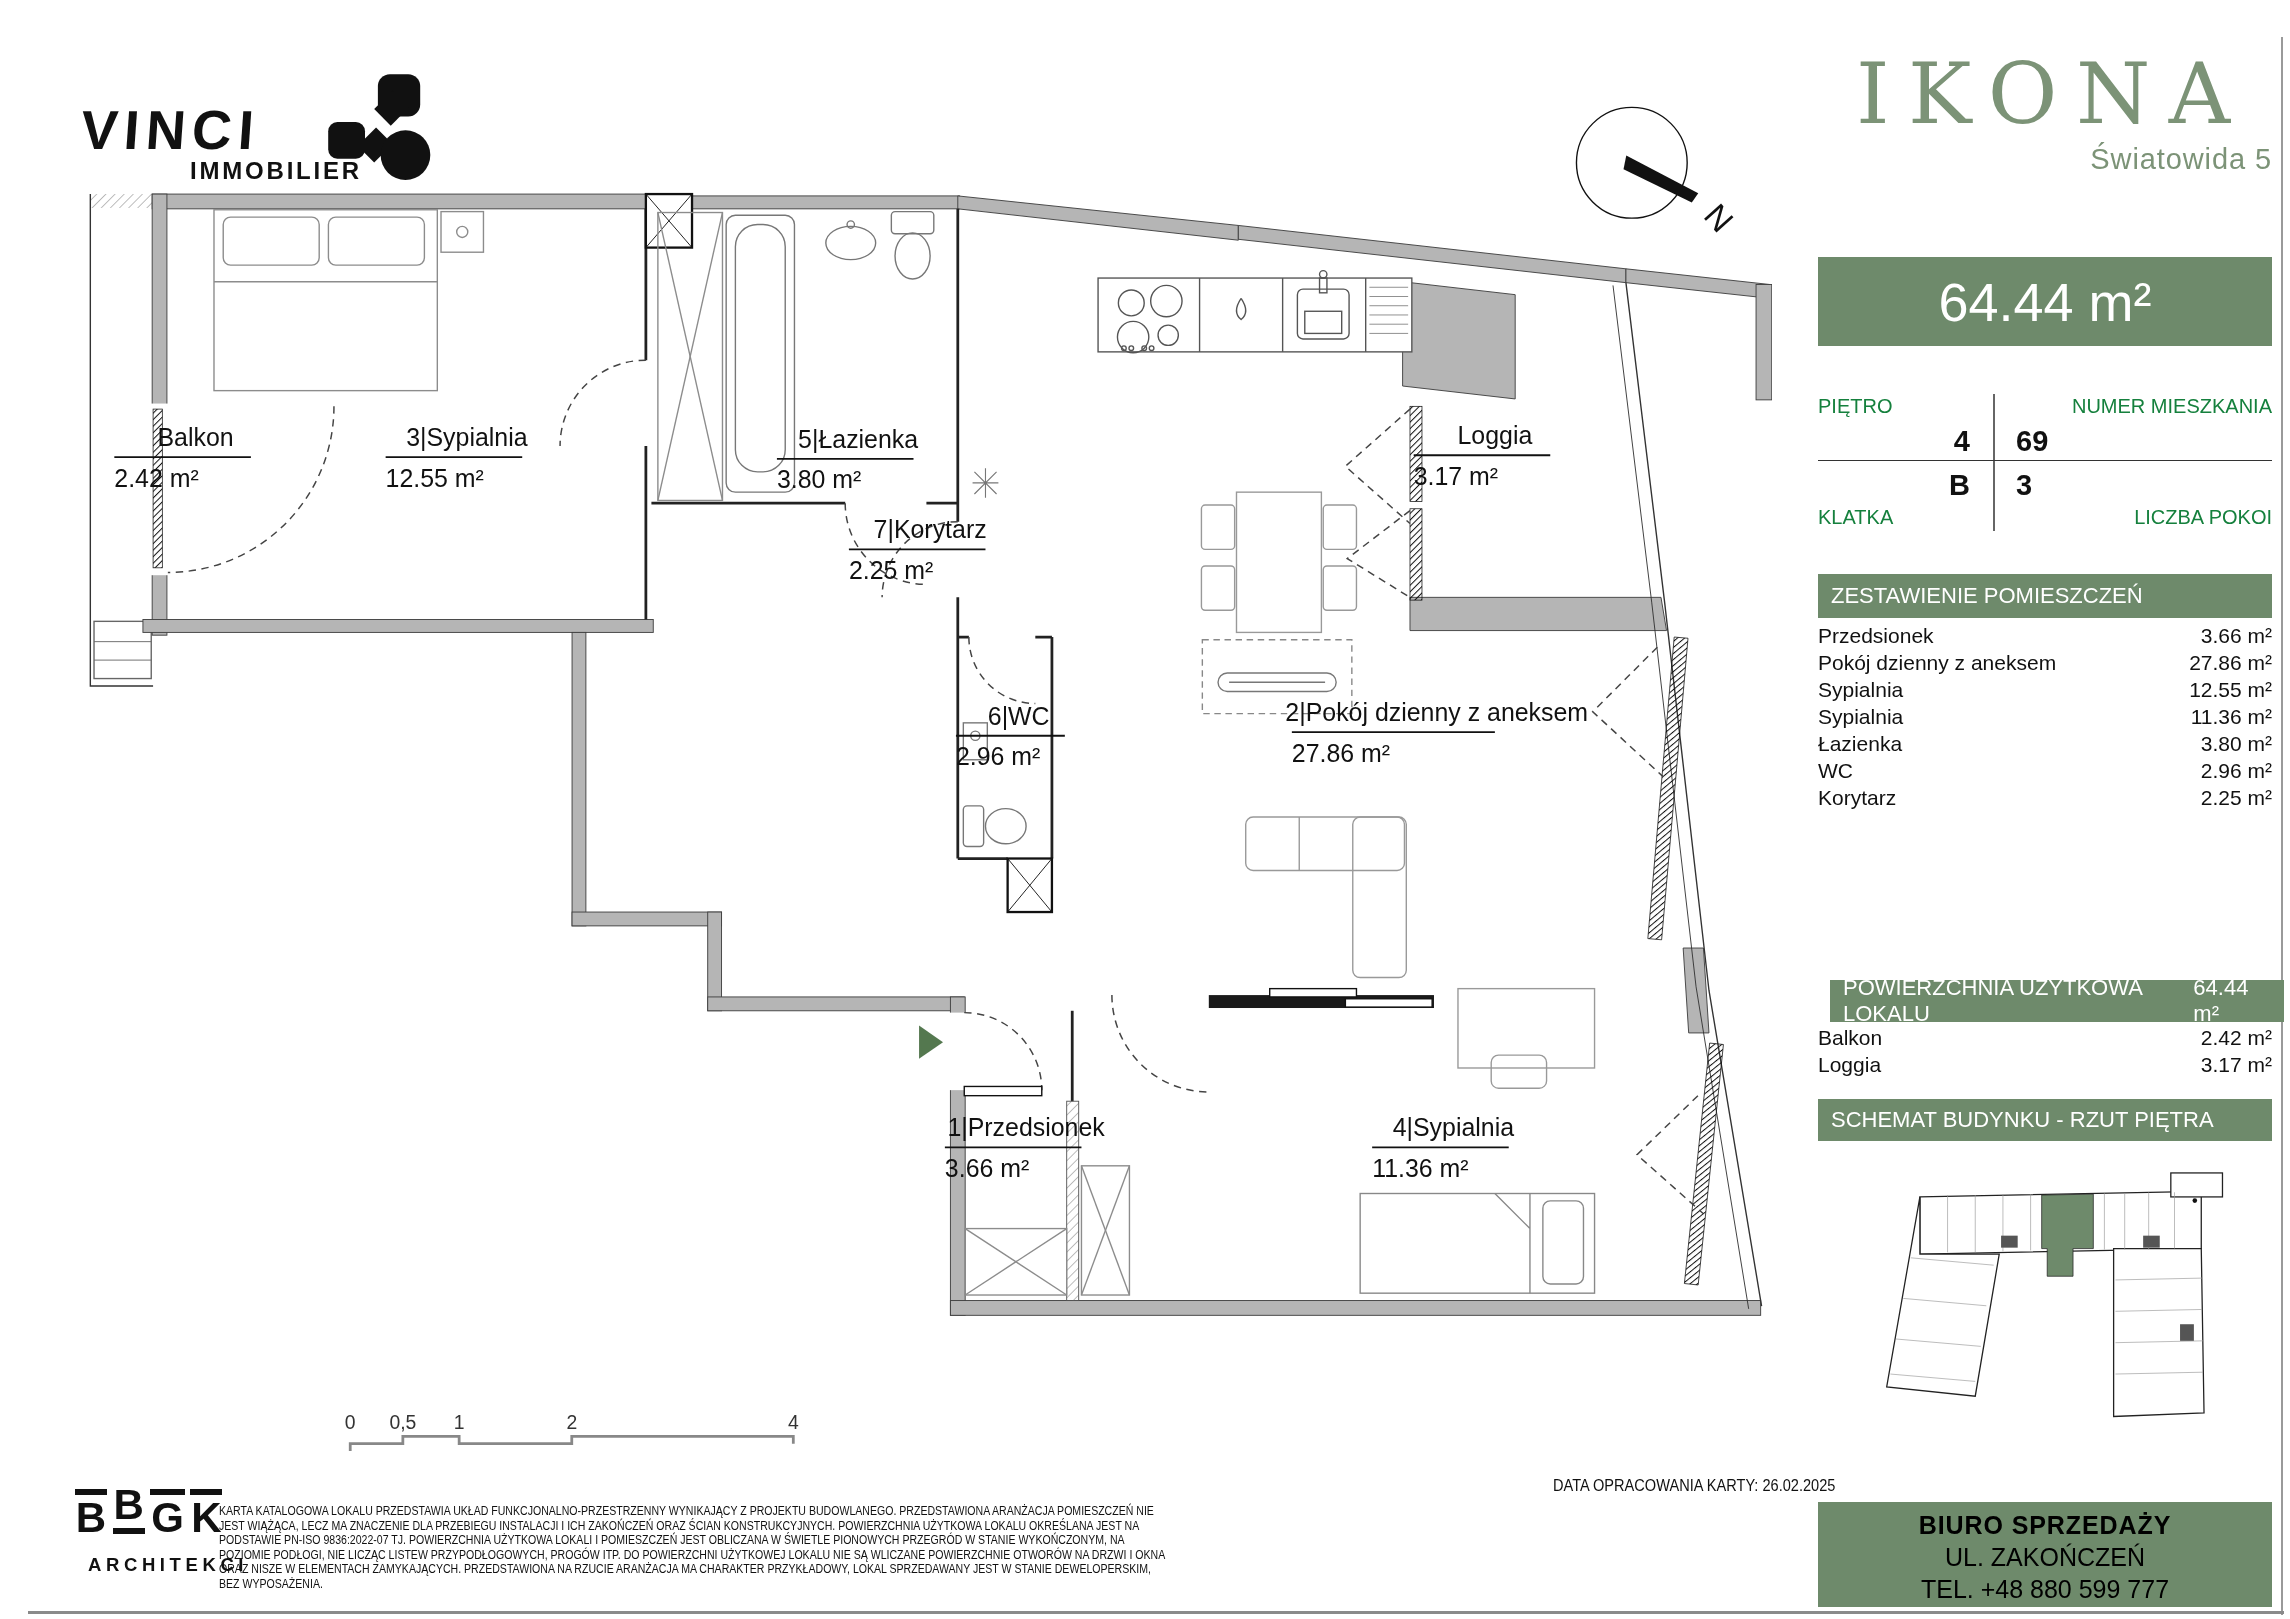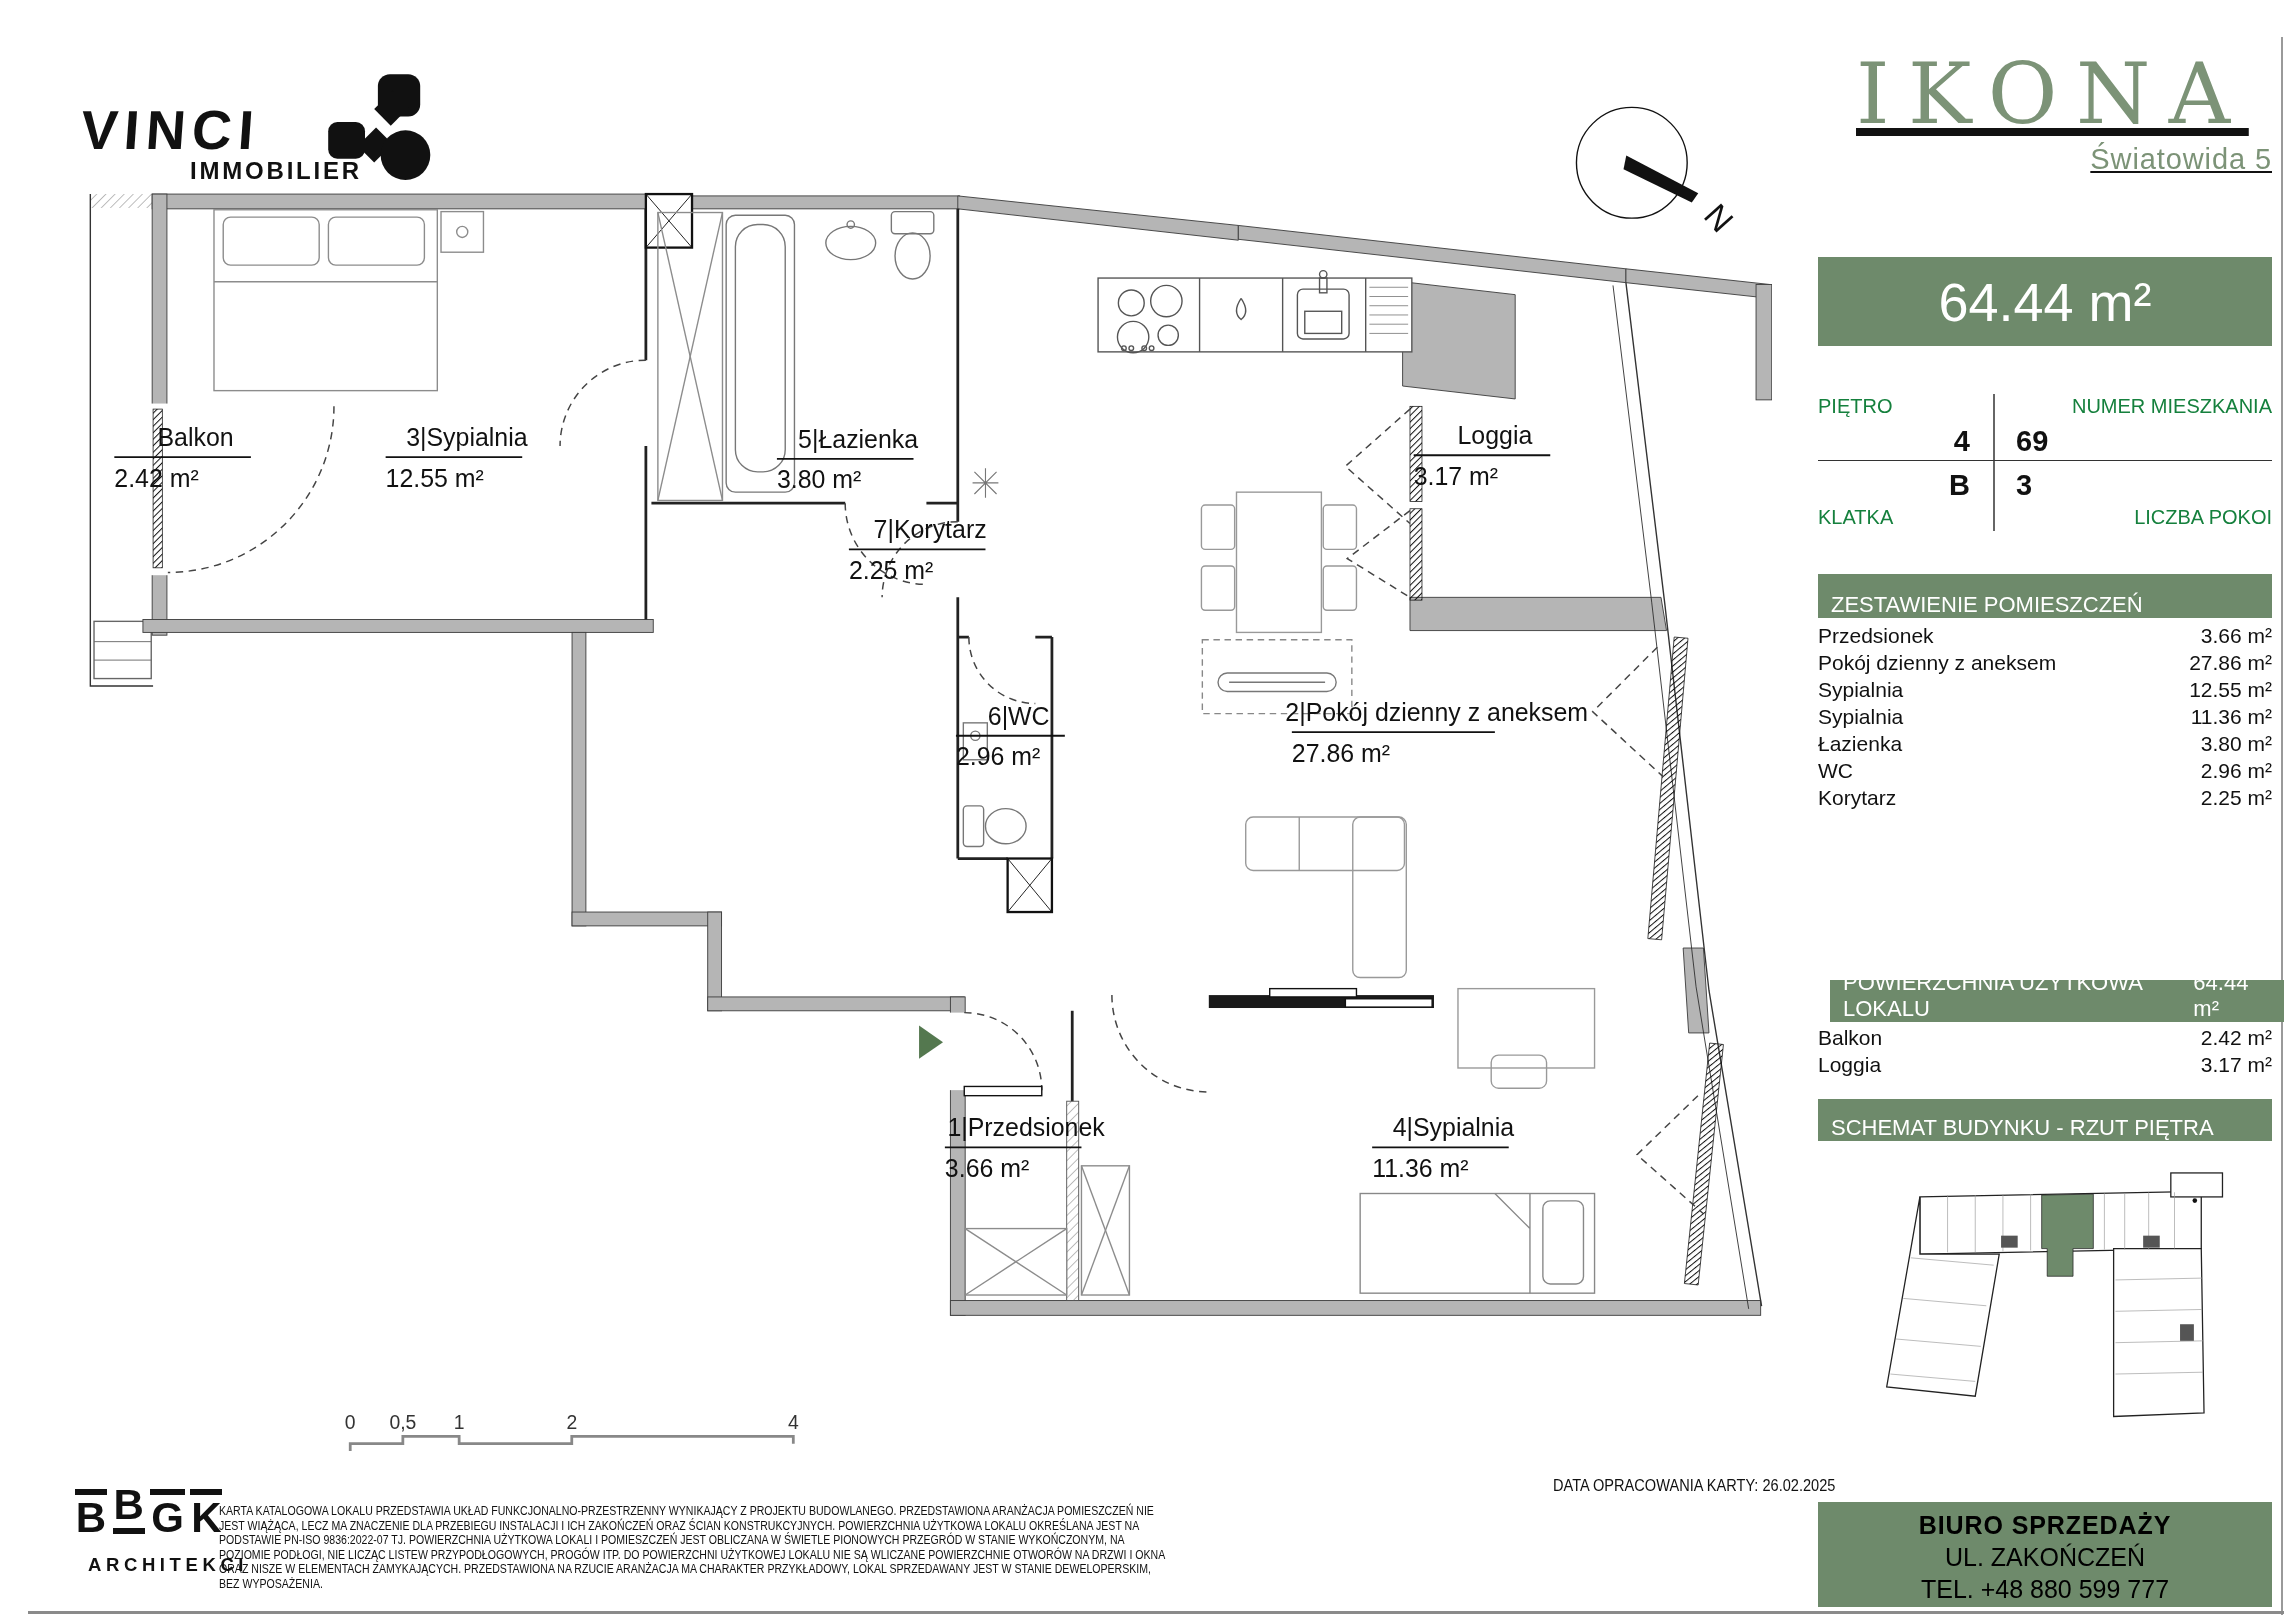--- a/index.html
+++ b/index.html
@@ -15,39 +15,39 @@
   .border-bottom{left:28px;top:1611px;width:2256px;height:2.8px;background:#8a8a8a;}
 
   
   .vinci{left:81px;top:72px;width:351px;height:111px;}
   .vinci-text{position:absolute;left:0;top:26px;font-size:55px;font-weight:800;
      letter-spacing:6.5px;transform:skewX(-4deg);}
   .vinci-sub{position:absolute;left:109px;top:85px;font-size:24px;font-weight:700;letter-spacing:2.8px;}
   .vinci-sym{position:absolute;left:238px;top:0px;}
 
   
-  .ikona{left:1818px;top:44px;width:454px;text-align:center;text-decoration:underline;}
+  .ikona{left:1818px;top:44px;width:454px;text-align:center;}
   .ikona-title{font-family:"DejaVu Serif","Liberation Serif",serif;font-size:85px;
      letter-spacing:18.5px;color:var(--logo-green);font-weight:400;margin-left:14.8px;}
   .ikona-sub{font-size:29px;color:var(--logo-green);margin-top:0;letter-spacing:0.9px;text-align:right;}
 
   
   .compass{left:1558px;top:98px;}
 
   
   .banner{left:1818px;top:257px;width:454px;height:89px;background:var(--green);
      color:#fff;font-size:54px;display:flex;align-items:center;justify-content:center;}
   .infotable{left:1818px;top:388px;width:454px;height:146px;font-size:20px;}
   .infotable .lbl{position:absolute;color:#15803d;}
   .it-divv{position:absolute;left:175px;top:5.5px;width:1.8px;height:137px;background:#666;}
   .it-divh{position:absolute;left:0;top:72px;width:454px;height:0.9px;background:#333;}
   .it-val{position:absolute;font-size:29px;font-weight:700;}
 
   .sec-head{background:var(--green);color:#fff;font-size:22px;display:flex;
-     align-items:flex-end;padding:0 13px;justify-content:space-between;}
+     align-items:center;padding:16px 13px;justify-content:space-between;}
   .zest-head{left:1818px;top:574px;width:454px;height:44px;}
   .zest-rows{left:1818px;top:622px;width:454px;font-size:21px;}
   .row{display:flex;justify-content:space-between;height:27px;align-items:center;gap:7px;}
   .pow-head{left:1818px;top:980px;width:454px;height:42px;margin-left:12px;}
   .pow-rows{left:1818px;top:1024px;width:454px;font-size:21px;}
   .schem-head{left:1818px;top:1099px;width:454px;height:42px;}
 
   .minimap{left:1883px;top:1158px;}
 
   

